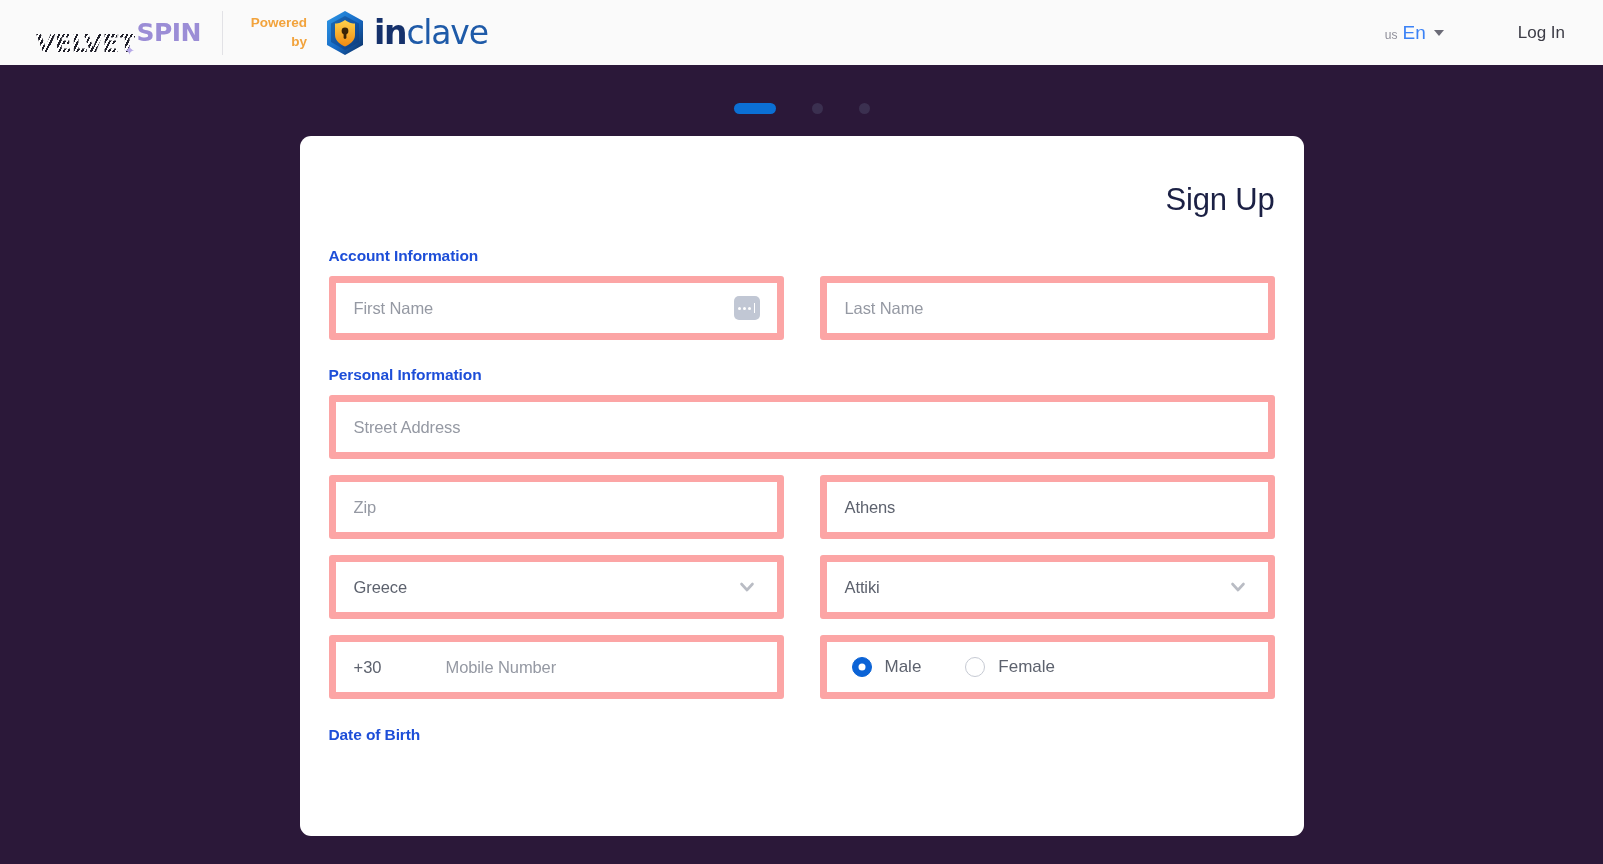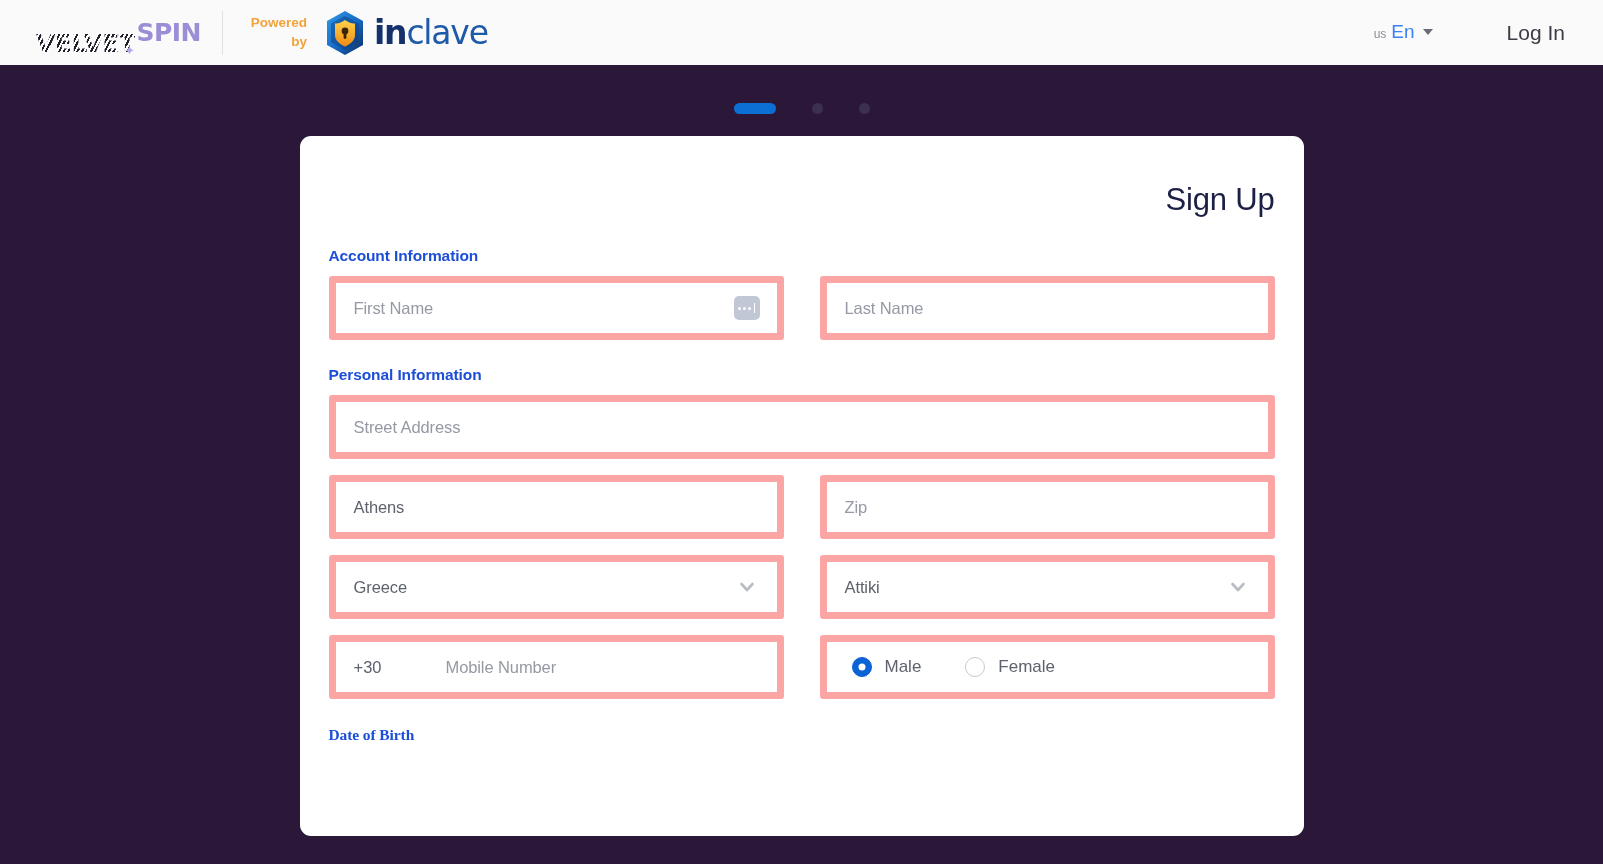--- a/index.html
+++ b/index.html
@@ -101,21 +101,21 @@
     margin-left: 5px;
     color: #16407a;
     line-height: 1;
   }
   .inclave-word b { font-weight: 700; color: #15316b; }
   .inclave-word span { font-weight: 400; color: #1e5aa8; }
 
   .header-right {
     margin-left: auto;
     display: flex;
-    align-items: flex-start;
+    align-items: center;
   }
 
   .lang-select {
     display: flex;
     align-items: baseline;
     gap: 5px;
     color: #4b4b55;
     cursor: pointer;
     padding: 6px 4px;
   }
@@ -125,21 +125,21 @@
     width: 0; height: 0;
     border-left: 5px solid transparent;
     border-right: 5px solid transparent;
     border-top: 6px solid #6b6b77;
     align-self: center;
     margin-left: 3px;
   }
 
   .login-link {
     margin-left: 66px;
-    font-size: 21px;
+    font-size: 17px;
     color: #3c3c46;
     cursor: pointer;
     padding: 6px 4px;
   }
 
   
   .stepper {
     display: flex;
     align-items: center;
     justify-content: center;
@@ -179,21 +179,21 @@
   }
 
   .section-label {
     color: #1d4ed8;
     font-weight: 700;
     font-size: 15.5px;
     margin-bottom: 11px;
     letter-spacing: -0.1px;
   }
   .section-label.mt { margin-top: 26px; }
-  .section-label.dob { margin-top: 27px; font-family: Liberation Serif, serif; }
+  .section-label.dob { margin-top: 27px; }
 
   .row {
     display: flex;
     gap: 36px;
     margin-bottom: 16px;
   }
   .col { flex: 1; min-width: 0; }
   .col.full { flex: 1 1 100%; }
 
   .field {
@@ -384,26 +384,26 @@
     <div class="col full">
       <div class="field">
         <span class="field-text">Street Address</span>
       </div>
     </div>
   </div>
 
   <div class="row">
     <div class="col">
       <div class="field">
+        <span class="field-text">Zip</span>
+      </div>
+    </div>
+    <div class="col">
+      <div class="field">
         <span class="field-text filled">Athens</span>
-      </div>
-    </div>
-    <div class="col">
-      <div class="field">
-        <span class="field-text">Zip</span>
       </div>
     </div>
   </div>
 
   <div class="row">
     <div class="col">
       <div class="field select">
         <span class="field-text filled">Greece</span>
         <svg class="chev" viewBox="0 0 16 16">
           <path d="M2.5 5 L8 11 L13.5 5" fill="none" stroke="#b9bcc4" stroke-width="2.6" stroke-linecap="round" stroke-linejoin="round"></path>

